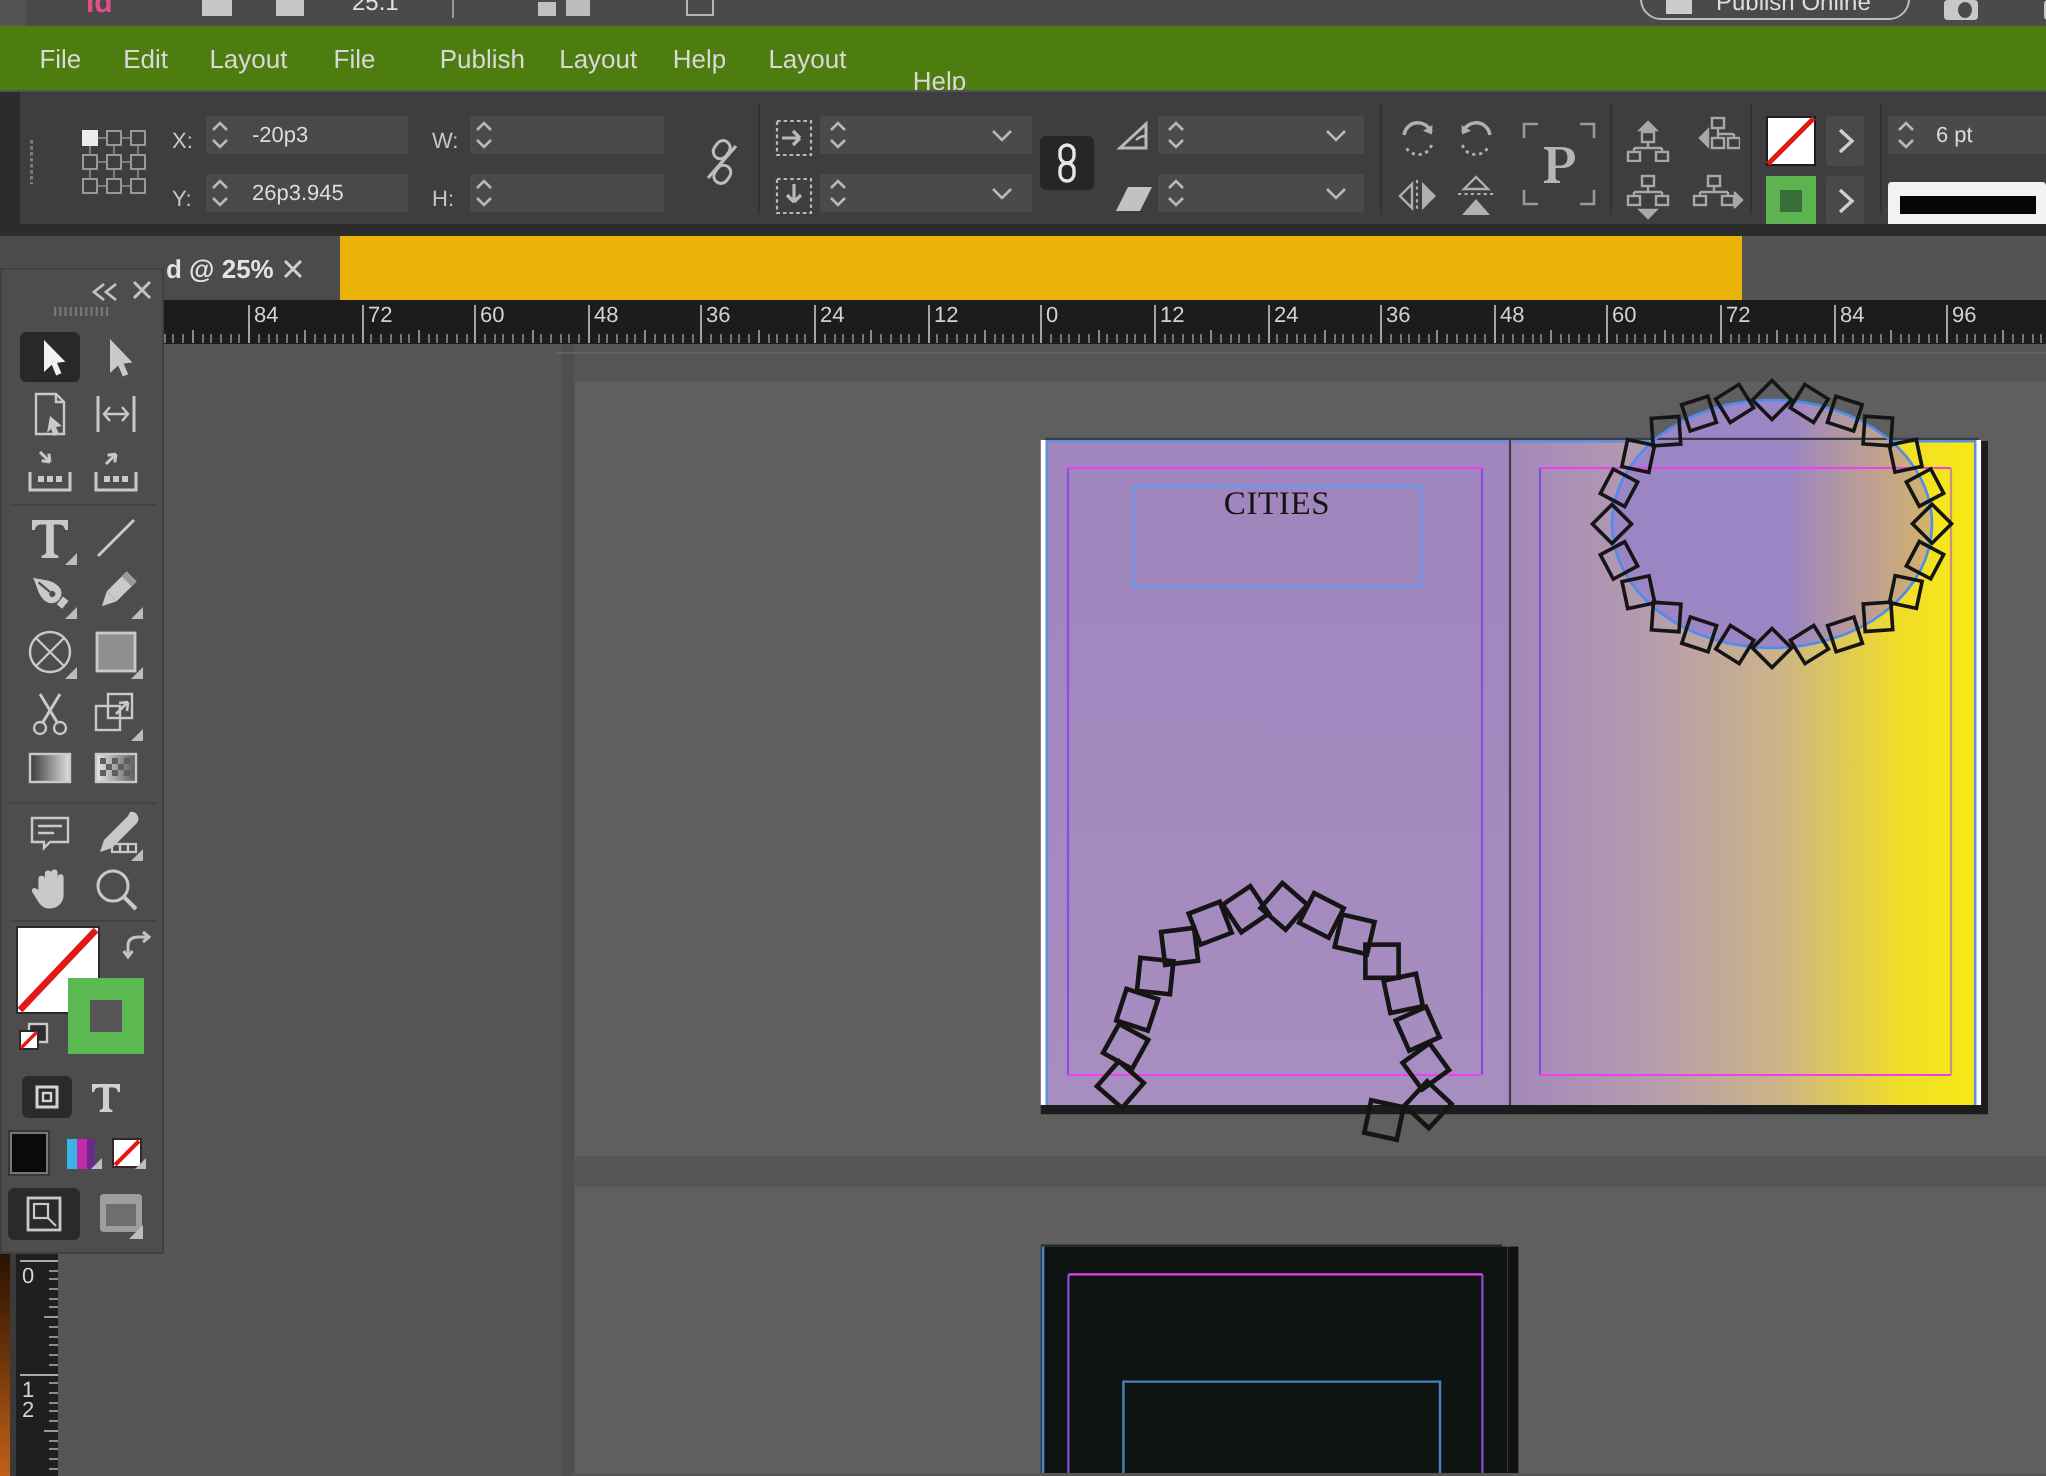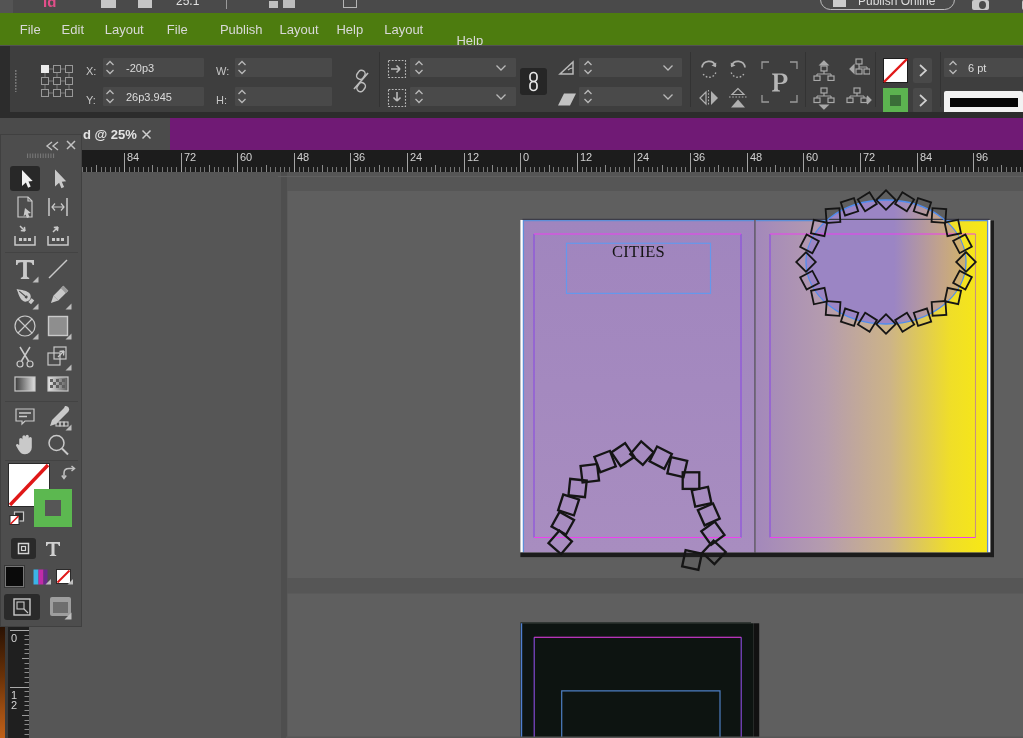--- a/index.html
+++ b/index.html
@@ -8,21 +8,21 @@
 #topbar { position:absolute; left:0; top:0; width:1023px; height:13px; background:#4a4a4a; overflow:hidden;margin-left:13px; }
 #menubar { position:absolute; left:0; top:13px; width:1023px; height:32px; background:#4d7c0f; }
 #menubar span { font-size:13px; color:#d9d9d9; }
 #ctrl { position:absolute; left:0; top:45px; width:1023px; height:67px; background:#3e3e3e; border-top:1px solid #525252; }
 #ctrl .lbl { position:absolute; font-size:11px; color:#c6c6c6; }
 #ctrl .val { position:absolute; font-size:11px; color:#dcdcdc; }
 .fld { position:absolute; height:19px; background:#494949; border-radius:1px; }
 .fld2 { position:absolute; height:19px; background:#4a4a4a; border-radius:1px; }
 .vdiv { position:absolute; top:6px; width:1px; height:55px; background:#333333; }
 #substrip { position:absolute; left:0; top:112px; width:1023px; height:6px; background:#2c2c2c; }
-#tabbar { position:absolute; left:0; top:118px; width:1023px; height:32px; background:#701a75; }
+#tabbar { position:absolute; left:0; top:118px; width:871px; height:32px; background:#eab308; }
 #tab { position:absolute; left:0; top:0; width:169.5px; height:32px; background:#4b4b4b; }
 #tab span { position:absolute; left:83px; top:9px; font-size:13px; font-weight:bold; color:#e3e3e3; }
 #hruler { position:absolute; left:0; top:150px; width:1023px; height:22px; background:#1c1c1c; }
 #hruler text, #vruler text { font-family:"Liberation Sans",sans-serif; font-size:11px; fill:#d2d2d2; }
 #canvasbg { position:absolute; left:0; top:172px; width:1023px; height:566px; background:#565656; }
 #seam { position:absolute; left:281px; top:172px; width:6px; height:566px; background:#4e4e4e; }
 #bandline { position:absolute; left:278px; top:176px; width:745px; height:1px; background:#606060; }
 #cv { position:absolute; left:286px; top:176px; }
 #vruler { position:absolute; left:8px; top:627px; width:21px; height:111px; background:#1f1f1f; }
 #orange { position:absolute; left:0; top:627px; width:5px; height:111px;

